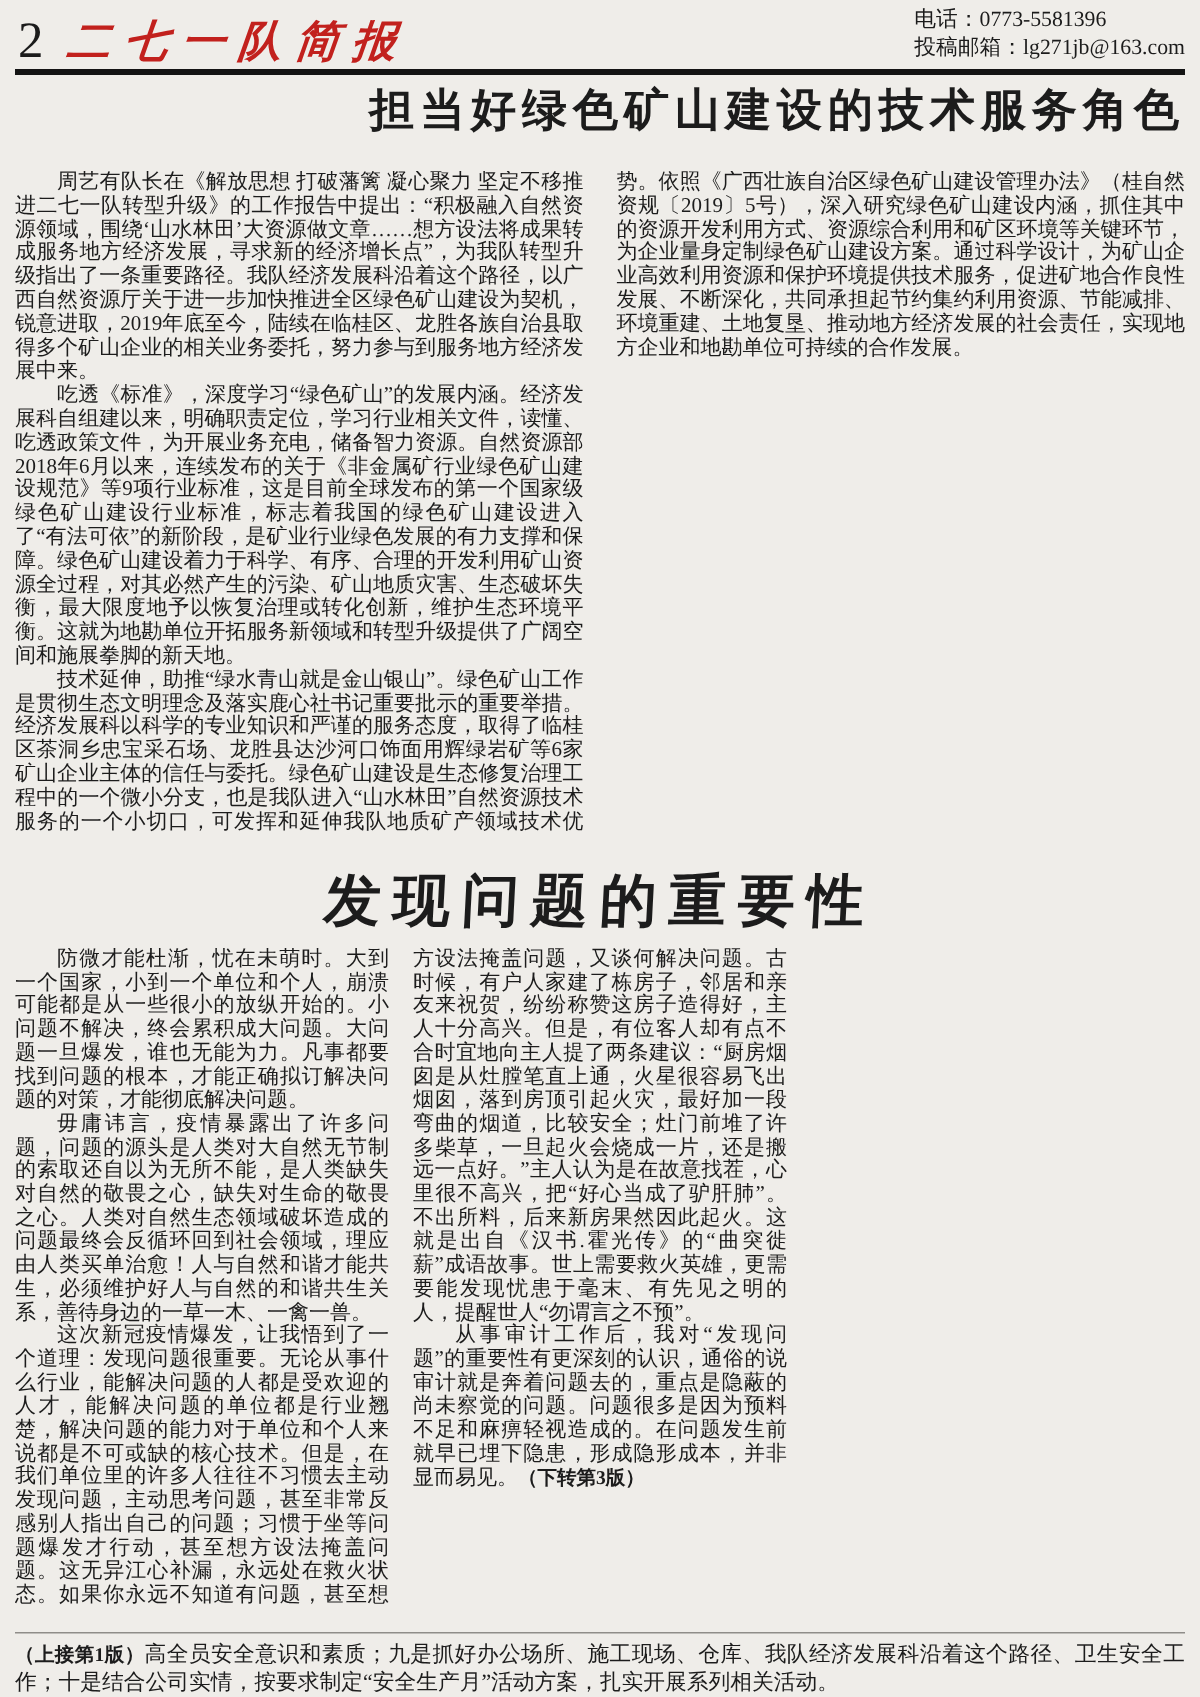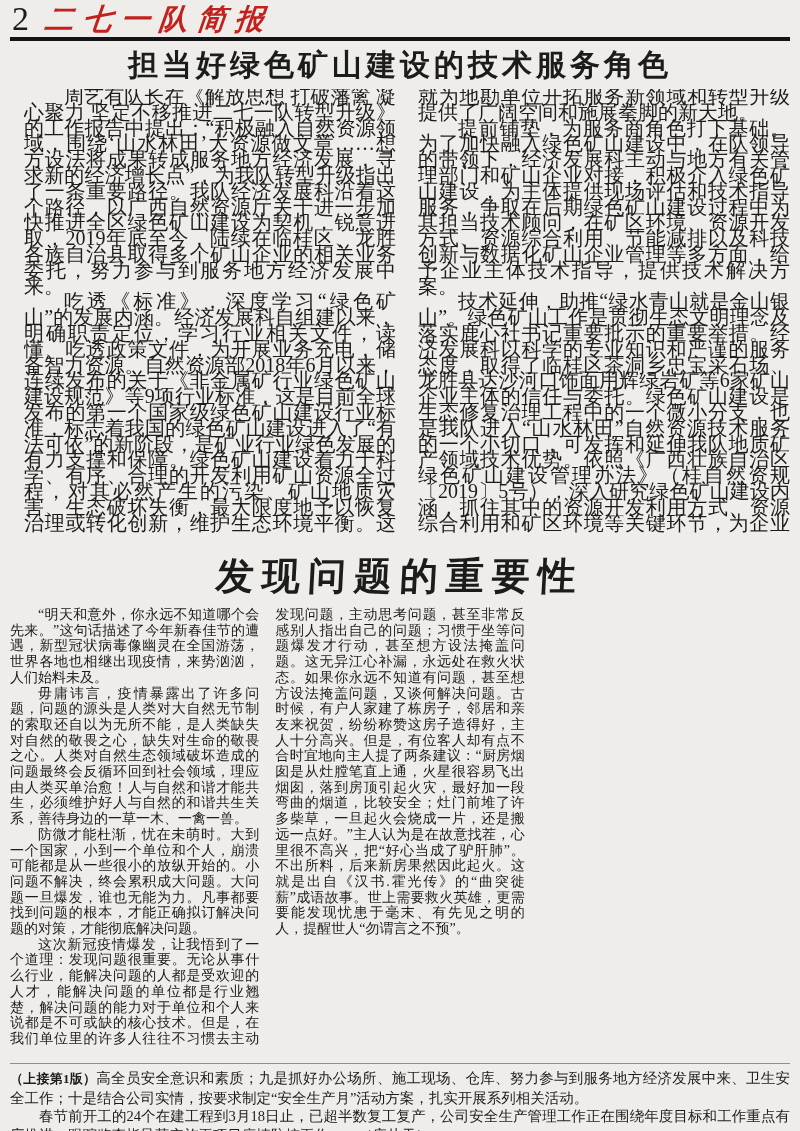--- a/index.html
+++ b/index.html
@@ -15,26 +15,26 @@
   
   .masthead{display:flex;justify-content:space-between;align-items:flex-end;
     border-bottom:4px solid #141414;padding-bottom:3px;}
   .masthead-left{display:flex;align-items:flex-end;}
   .page-num{font-size:34px;line-height:30px;color:#1b1b1b;margin:0 16px 0 2px;}
   .masthead-title{color:#c2211d;font-size:29px;line-height:30px;font-weight:bold;
     font-style:italic;letter-spacing:9px;transform:skewX(-6deg);}
   .masthead-contact{font-size:14.5px;line-height:19px;color:#1b1b1b;padding-bottom:1px;}
 
   
-  .headline-1{font-size:30px;font-weight:bold;text-align:center;
-    letter-spacing:4px;margin:7px 0 7px;line-height:34px;}
+  .headline-1{font-size:30px;font-weight:bold;text-align:right;
+    letter-spacing:4px;margin:7px 0 23px;line-height:34px;}
   .article-1-body{
     height:458px;overflow:hidden;
     column-count:2;column-gap:22px;column-fill:auto;
-    font-size:20px;line-height:15.8px;text-align:justify;margin-left:14px;
+    font-size:14px;line-height:15.8px;text-align:justify;
   }
   .article-1-body p,.article-2-body p{margin:0;text-indent:2em;}
 
   
   .headline-2{font-size:38px;font-weight:bold;text-align:center;
     letter-spacing:8px;margin:6px 0 8px;line-height:46px;transform:skewX(-3deg);}
   .article-2-body{
     height:452px;overflow:hidden;
     column-count:3;column-gap:16px;column-fill:auto;
     font-size:14px;line-height:15.7px;text-align:justify;
@@ -50,42 +50,45 @@
 </head>
 <body>
 
 <div class="page">
 
   <header class="masthead">
     <div class="masthead-left">
       <span class="page-num">2</span>
       <span class="masthead-title">二七一队简报</span>
     </div>
+    <div class="masthead-contact">
+      <div><span>电话：</span><span>0773-5581396</span></div>
+      <div><span>投稿邮箱：</span><span>lg271jb@163.com</span></div>
+    </div>
   </header>
 
   <section>
     <h1 class="headline-1">担当好绿色矿山建设的技术服务角色</h1>
     <div class="article-1-body">
       <p>周艺有队长在《解放思想 打破藩篱 凝心聚力 坚定不移推进二七一队转型升级》的工作报告中提出：“积极融入自然资源领域，围绕‘山水林田’大资源做文章……想方设法将成果转成服务地方经济发展，寻求新的经济增长点”，为我队转型升级指出了一条重要路径。我队经济发展科沿着这个路径，以广西自然资源厅关于进一步加快推进全区绿色矿山建设为契机，锐意进取，2019年底至今，陆续在临桂区、龙胜各族自治县取得多个矿山企业的相关业务委托，努力参与到服务地方经济发展中来。</p>
       <p>吃透《标准》，深度学习“绿色矿山”的发展内涵。经济发展科自组建以来，明确职责定位，学习行业相关文件，读懂、吃透政策文件，为开展业务充电，储备智力资源。自然资源部2018年6月以来，连续发布的关于《非金属矿行业绿色矿山建设规范》等9项行业标准，这是目前全球发布的第一个国家级绿色矿山建设行业标准，标志着我国的绿色矿山建设进入了“有法可依”的新阶段，是矿业行业绿色发展的有力支撑和保障。绿色矿山建设着力于科学、有序、合理的开发利用矿山资源全过程，对其必然产生的污染、矿山地质灾害、生态破坏失衡，最大限度地予以恢复治理或转化创新，维护生态环境平衡。这就为地勘单位开拓服务新领域和转型升级提供了广阔空间和施展拳脚的新天地。</p>
-      <p>提前铺垫，为服务商角色打下基础。为了加快融入绿色矿山建设中，在队领导的带领下，经济发展科主动与地方有关管理部门和矿山企业对接，积极介入绿色矿山建设，为主体提供现场评估和技术指导服务，争取在后期绿色矿山建设过程中为其担当技术顾问，在矿区环境、资源开发方式、资源综合利用、节能减排以及科技创新与数据化矿山企业管理等多方面，给予企业主体技术指导，提供技术解决方案。</p>
       <p>技术延伸，助推“绿水青山就是金山银山”。绿色矿山工作是贯彻生态文明理念及落实鹿心社书记重要批示的重要举措。经济发展科以科学的专业知识和严谨的服务态度，取得了临桂区茶洞乡忠宝采石场、龙胜县达沙河口饰面用辉绿岩矿等6家矿山企业主体的信任与委托。绿色矿山建设是生态修复治理工程中的一个微小分支，也是我队进入“山水林田”自然资源技术服务的一个小切口，可发挥和延伸我队地质矿产领域技术优势。依照《广西壮族自治区绿色矿山建设管理办法》（桂自然资规〔2019〕5号），深入研究绿色矿山建设内涵，抓住其中的资源开发利用方式、资源综合利用和矿区环境等关键环节，为企业量身定制绿色矿山建设方案。通过科学设计，为矿山企业高效利用资源和保护环境提供技术服务，促进矿地合作良性发展、不断深化，共同承担起节约集约利用资源、节能减排、环境重建、土地复垦、推动地方经济发展的社会责任，实现地方企业和地勘单位可持续的合作发展。</p>
     </div>
   </section>
 
   <section>
     <h2 class="headline-2">发现问题的重要性</h2>
     <div class="article-2-body">
-      <p>“明天和意外，你永远不知道哪个会先来。”这句话描述了今年新春佳节的遭遇，新型冠状病毒像幽灵在全国游荡，世界各地也相继出现疫情，来势汹汹，人们始料未及。</p>
+      <p>防微才能杜渐，忧在未萌时。大到一个国家，小到一个单位和个人，崩溃可能都是从一些很小的放纵开始的。小问题不解决，终会累积成大问题。大问题一旦爆发，谁也无能为力。凡事都要找到问题的根本，才能正确拟订解决问题的对策，才能彻底解决问题。</p>
       <p>毋庸讳言，疫情暴露出了许多问题，问题的源头是人类对大自然无节制的索取还自以为无所不能，是人类缺失对自然的敬畏之心，缺失对生命的敬畏之心。人类对自然生态领域破坏造成的问题最终会反循环回到社会领域，理应由人类买单治愈！人与自然和谐才能共生，必须维护好人与自然的和谐共生关系，善待身边的一草一木、一禽一兽。</p>
-      <p>防微才能杜渐，忧在未萌时。大到一个国家，小到一个单位和个人，崩溃可能都是从一些很小的放纵开始的。小问题不解决，终会累积成大问题。大问题一旦爆发，谁也无能为力。凡事都要找到问题的根本，才能正确拟订解决问题的对策，才能彻底解决问题。</p>
       <p>这次新冠疫情爆发，让我悟到了一个道理：发现问题很重要。无论从事什么行业，能解决问题的人都是受欢迎的人才，能解决问题的单位都是行业翘楚，解决问题的能力对于单位和个人来说都是不可或缺的核心技术。但是，在我们单位里的许多人往往不习惯去主动发现问题，主动思考问题，甚至非常反感别人指出自己的问题；习惯于坐等问题爆发才行动，甚至想方设法掩盖问题。这无异江心补漏，永远处在救火状态。如果你永远不知道有问题，甚至想方设法掩盖问题，又谈何解决问题。古时候，有户人家建了栋房子，邻居和亲友来祝贺，纷纷称赞这房子造得好，主人十分高兴。但是，有位客人却有点不合时宜地向主人提了两条建议：“厨房烟囱是从灶膛笔直上通，火星很容易飞出烟囱，落到房顶引起火灾，最好加一段弯曲的烟道，比较安全；灶门前堆了许多柴草，一旦起火会烧成一片，还是搬远一点好。”主人认为是在故意找茬，心里很不高兴，把“好心当成了驴肝肺”。不出所料，后来新房果然因此起火。这就是出自《汉书.霍光传》的“曲突徙薪”成语故事。世上需要救火英雄，更需要能发现忧患于毫末、有先见之明的人，提醒世人“勿谓言之不预”。</p>
+      <p><span>从事审计工作后，我对“发现问题”的重要性有更深刻的认识，通俗的说审计就是奔着问题去的，重点是隐蔽的尚未察觉的问题。问题很多是因为预料不足和麻痹轻视造成的。在问题发生前就早已埋下隐患，形成隐形成本，并非显而易见。</span><span class="marker">（下转第3版）</span></p>
     </div>
   </section>
 
   <hr class="section-divider">
 
   <section class="continuation">
-    <p><span class="marker">（上接第1版）</span><span>高全员安全意识和素质；九是抓好办公场所、施工现场、仓库、努力参与到服务地方经济发展中来、卫生安全工作；十是结合公司实情，按要求制定“安全生产月”活动方案，扎实开展系列相关活动。</span></p>
+    <p><span class="marker">（上接第1版）</span><span>高全员安全意识和素质；九是抓好办公场所、施工现场、仓库、我队经济发展科沿着这个路径、卫生安全工作；十是结合公司实情，按要求制定“安全生产月”活动方案，扎实开展系列相关活动。</span></p>
     <p class="indent">春节前开工的24个在建工程到3月18日止，已超半数复工复产，公司安全生产管理工作正在围绕年度目标和工作重点有序推进，跟踪监查指导落实施工项目疫情防控工作。　（庞从天）</p>
   </section>
 
 </div>
 
 </body></html>

